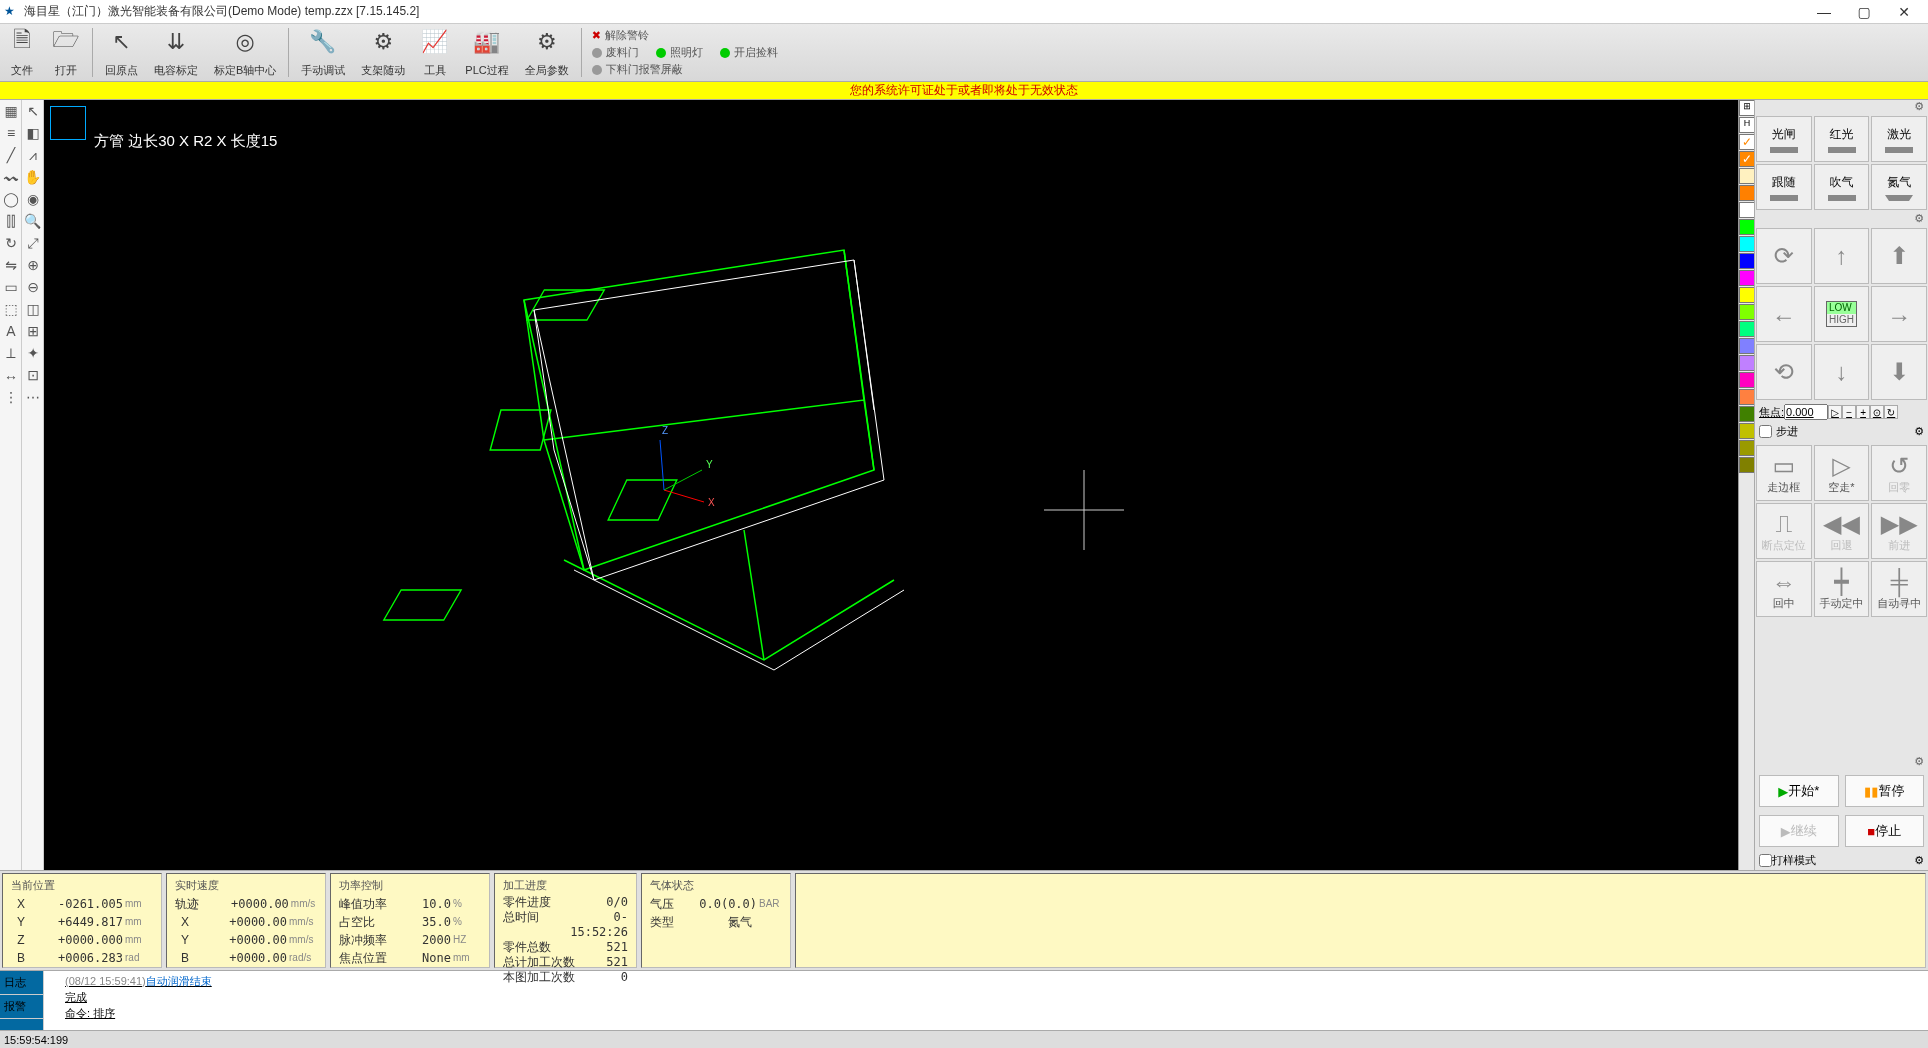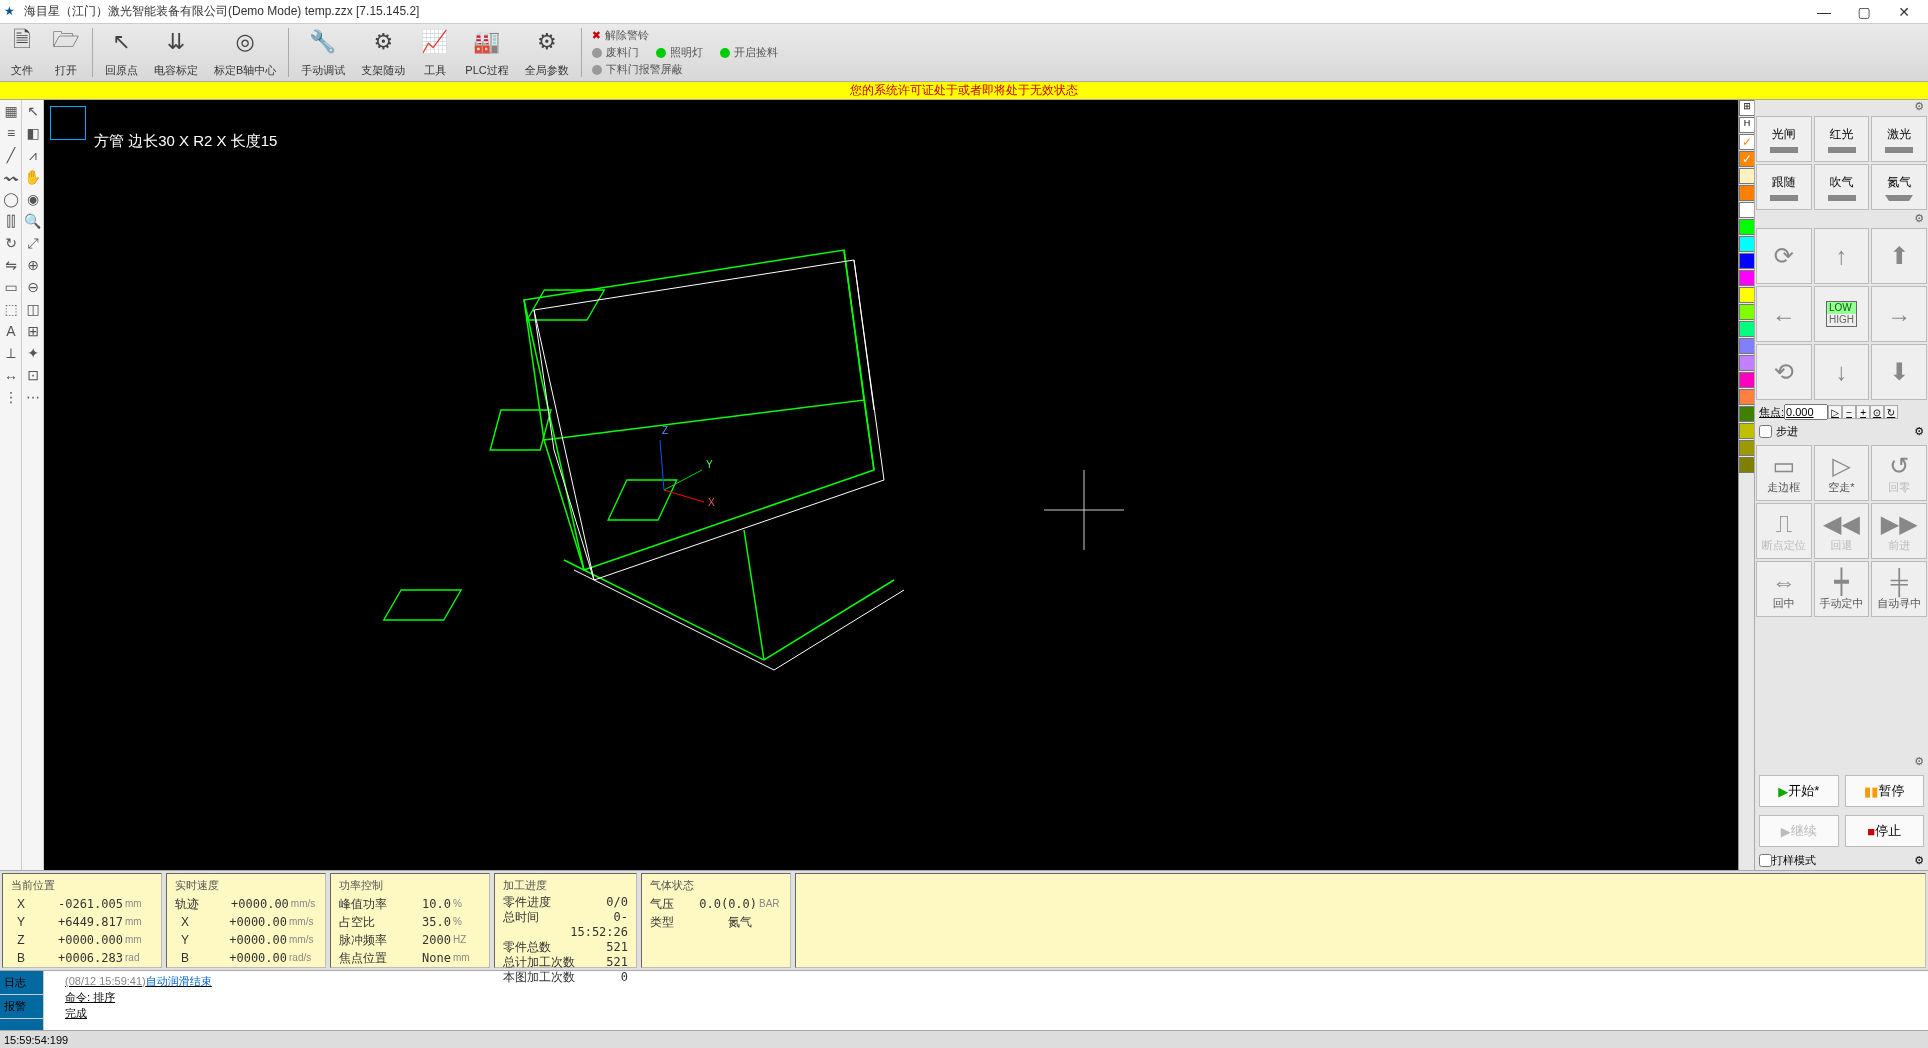--- a/index.html
+++ b/index.html
@@ -523,20 +523,20 @@
   <div class="panel" style="flex:1"></div>
 </div>
 
 <div class="logarea">
   <div class="tabs">
     <div class="tab">日志</div>
     <div class="tab">报警</div>
   </div>
   <div class="log">
     <div class="line"><span style="color:#888">(08/12 15:59:41)</span><span style="color:#06c">自动润滑结束</span></div>
+    <div class="line">完成</div>
     <div class="line"><span>命令:</span> <span>排序</span></div>
-    <div class="line">完成</div>
   </div>
 </div>
 
 <div class="footer">
   <span>15:59:54:199</span>
 </div>
 
 </body></html>

